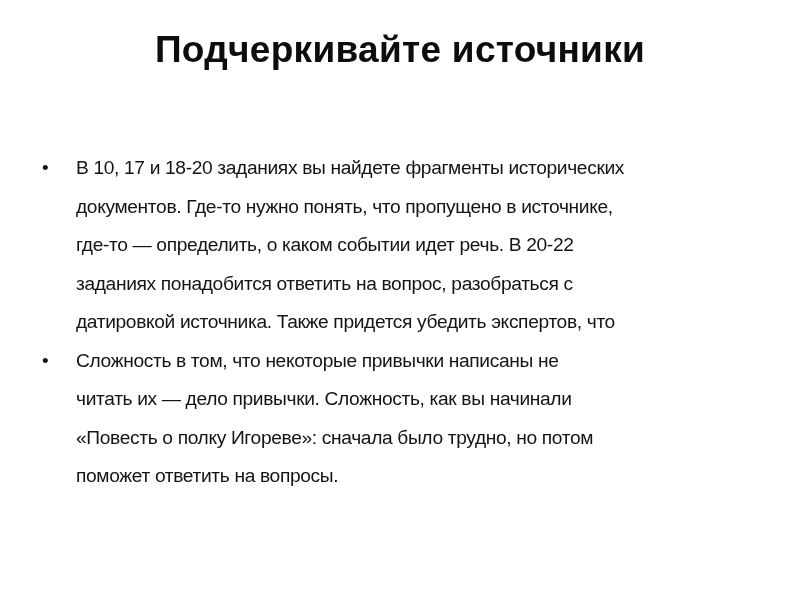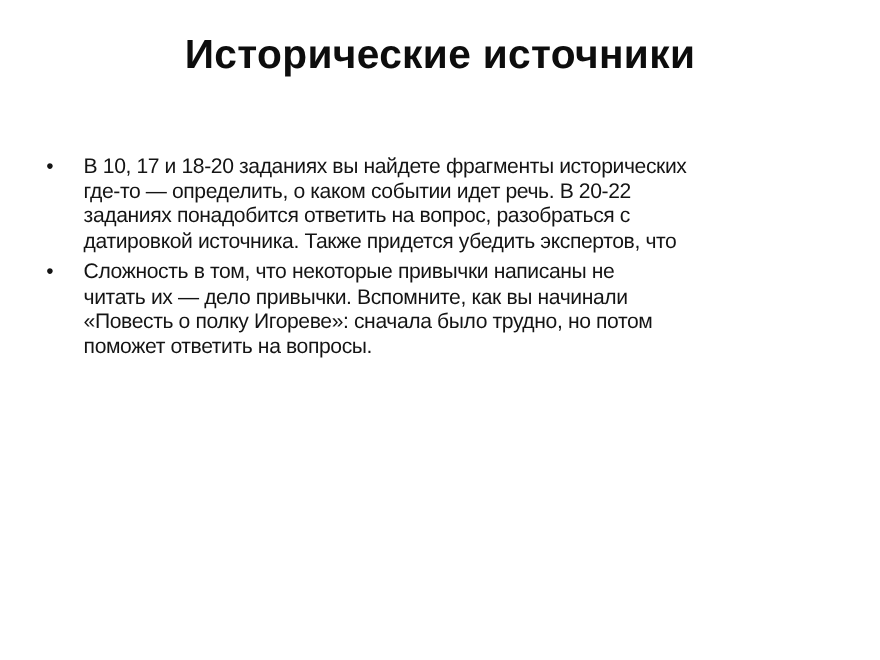--- a/index.html
+++ b/index.html
@@ -54,37 +54,39 @@
       position: absolute;
       left: 2px;
       top: 0;
       font-size: 19px;
       line-height: 22.5px;
     }
     .line {
       display: block;
       white-space: nowrap;
       letter-spacing: -0.35px;
+      margin-top: 16px;
     }
   </style>
 </head>
 <body>
 
 <div class="slide">
-  <h1 class="title">Исторические источники</h1>
+  <h1 class="title">Подчеркивайте источники</h1>
 
   <ul class="bullets">
     <li class="bullet-item">
       <span class="bullet-dot">•</span>
       <span class="line">В 10, 17 и 18-20 заданиях вы найдете фрагменты исторических</span>
+      <span class="line">документов. Где-то нужно понять, что пропущено в источнике,</span>
       <span class="line">где-то — определить, о каком событии идет речь. В 20-22</span>
       <span class="line">заданиях понадобится ответить на вопрос, разобраться с</span>
       <span class="line">датировкой источника. Также придется убедить экспертов, что</span>
     </li>
     <li class="bullet-item">
       <span class="bullet-dot">•</span>
       <span class="line">Сложность в том, что некоторые привычки написаны не</span>
-      <span class="line">читать их — дело привычки. Вспомните, как вы начинали</span>
+      <span class="line">читать их — дело привычки. Сложность, как вы начинали</span>
       <span class="line">«Повесть о полку Игореве»: сначала было трудно, но потом</span>
       <span class="line">поможет ответить на вопросы.</span>
     </li>
   </ul>
 </div>
 
 </body></html>

